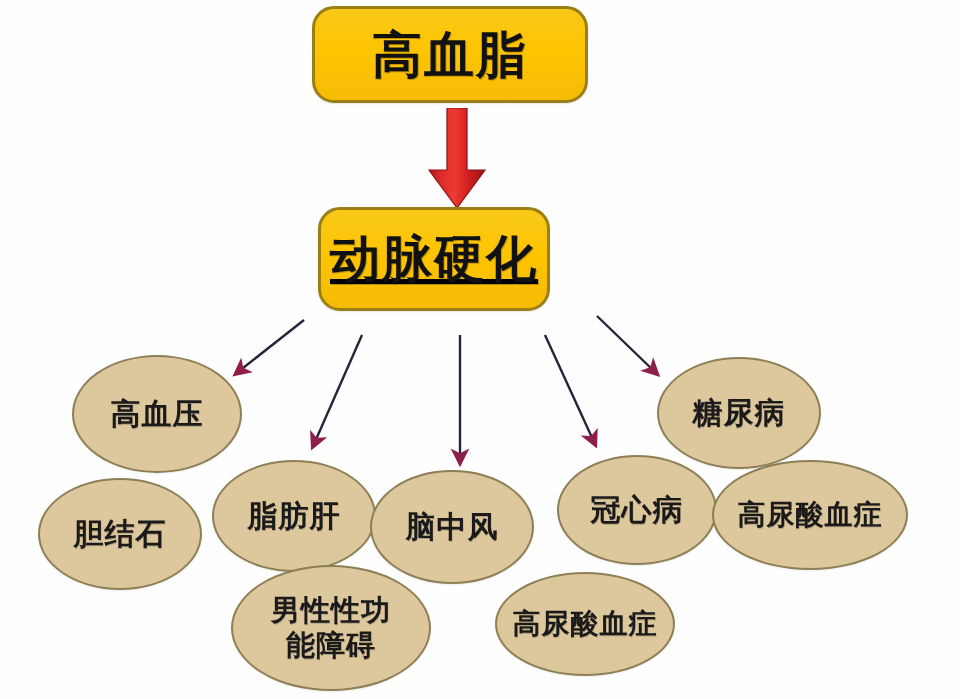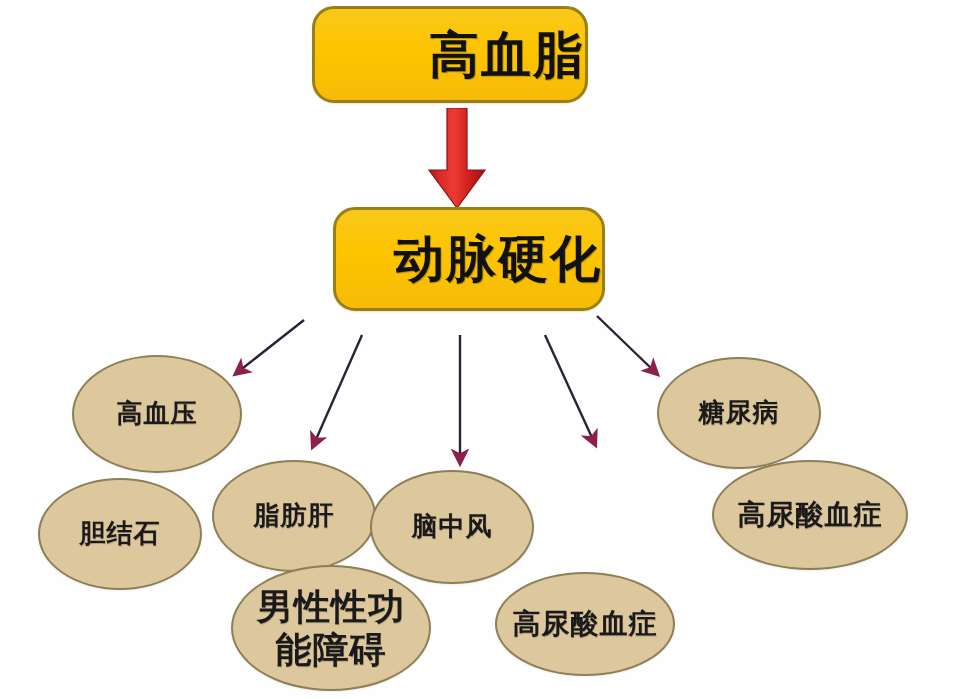--- a/index.html
+++ b/index.html
@@ -12,35 +12,35 @@
   }
   #stage{position:absolute;left:0;top:0;width:960px;height:699px;background:#fefefe;}
 
   
   .ybox{
     position:absolute;
     box-sizing:border-box;
     border-radius:22px;
     border:3px solid #9a7f14;
     background:linear-gradient(180deg,#f9c81a 0%,#fdc400 45%,#f6bb06 100%);
-    display:flex;align-items:center;justify-content:flex-end;
+    display:flex;align-items:center;justify-content:center;
     box-shadow:0 1px 2px rgba(0,0,0,.10);
     z-index:5;
   }
   .ybox .txt{
     color:#111111;
     font-weight:bold;
     letter-spacing:2px;
     line-height:1;
     text-shadow:1px 1px 0 rgba(0,0,0,.25);
     white-space:nowrap;
   }
   #box-top{left:312px;top:6px;width:276px;height:97px;}
   #box-top .txt{font-size:50px;}
-  #box-mid{left:333px;top:207px;width:272px;height:104px;}
+  #box-mid{left:318px;top:207px;width:232px;height:104px;text-decoration:underline;}
   #box-mid .txt{font-size:50px;}
 
   
   #red-arrow{
     position:absolute;left:425px;top:108px;width:64px;height:102px;z-index:4;
   }
 
   
   #connectors{position:absolute;left:0;top:0;width:960px;height:699px;z-index:3;}
 
@@ -52,27 +52,27 @@
     background:#ddc79c;
     border:2px solid #8d7f56;
     display:flex;align-items:center;justify-content:center;
     text-align:center;
     z-index:6;
     box-shadow:0 1px 2px rgba(0,0,0,.07);
   }
   .node .txt{
     color:#1a1a1a;
     font-weight:bold;
-    font-size:26px;
+    font-size:30px;
     line-height:1.12;
     letter-spacing:1px;
     white-space:pre-line;
     text-shadow:0.5px 0.5px 0 rgba(0,0,0,.20);
   }
-  .node.two-line .txt{font-size:36px;line-height:1.2;text-align:center;}
+  .node.two-line .txt{font-size:29px;line-height:1.2;text-align:center;}
   .node.wide .txt{font-size:28px;}
 </style>
 </head>
 <body>
 
 <div id="stage">
 
   <div class="ybox" id="box-top">
     <span class="txt">高血脂</span>
   </div>
@@ -132,20 +132,23 @@
   </div>
 
   <div class="node" style="left:370px;top:470px;width:164px;height:114px;">
     <span class="txt">脑中风</span>
   </div>
 
   <div class="node wide" style="left:495px;top:572px;width:180px;height:104px;">
     <span class="txt">高尿酸血症</span>
   </div>
 
+  <div class="node" style="left:557px;top:455px;width:160px;height:110px;">
+    <span class="txt">冠心病</span>
+  </div>
 
   <div class="node wide" style="left:712px;top:460px;width:196px;height:110px;">
     <span class="txt">高尿酸血症</span>
   </div>
 
   <div class="node" style="left:657px;top:357px;width:164px;height:112px;">
     <span class="txt">糖尿病</span>
   </div>
 
 </div>

